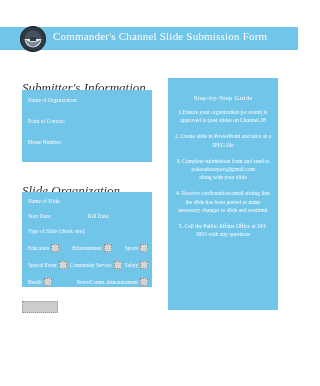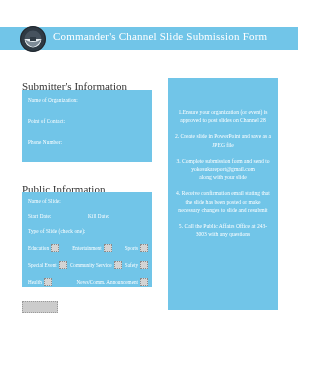--- a/index.html
+++ b/index.html
@@ -43,21 +43,22 @@
     height: 26px;
     border-radius: 50%;
     background: #2f3a44;
     overflow: hidden;
   }
   .logo svg { display: block; }
 
   
   .section-heading {
     position: absolute;
-    font-size: 11px;
+    font-size: 13px;
+    font-style: italic;
     color: #333333;
     white-space: nowrap;
   }
   #h-submitter { left: 22px; top: 80px; }
   #h-slide     { left: 22px; top: 183px; }
 
   
   .form-block {
     position: absolute;
     background: #71c5e8;
@@ -196,21 +197,21 @@
 <div class="header-title">Commander's Channel Slide Submission Form</div>
 
 <div class="section-heading" id="h-submitter">Submitter's Information</div>
 
 <div class="form-block" id="block-submitter">
   <div class="field-label" id="f-org">Name of Organization:</div>
   <div class="field-label" id="f-poc">Point of Contact:</div>
   <div class="field-label" id="f-phone">Phone Number:</div>
 </div>
 
-<div class="section-heading" id="h-slide">Public Information</div>
+<div class="section-heading" id="h-slide">Slide Organization</div>
 
 <div class="form-block" id="block-slide">
   <div class="field-label" id="f-name">Name of Slide:</div>
   <div class="field-label" id="f-start">Start Date:</div>
   <div class="field-label" id="f-kill">Kill Date:</div>
   <div class="field-label" id="f-type">Type of Slide (check one):</div>
 
   <div class="cb-row" id="cb-row-0">
     <div class="cb-item">
       <span class="cb-label">Education</span>
@@ -254,20 +255,21 @@
     <div class="cb-item">
       <span class="cb-label">News/Comm. Announcement</span>
       <span class="checkbox"></span>
     </div>
   </div>
 </div>
 
 <div class="submit-btn"></div>
 
 <div class="guide-panel">
+  <div class="guide-title">Step-by-Step Guide</div>
   <div class="guide-steps">
     <div class="guide-step">1.Ensure your organization (or event) is approved to post slides on Channel 28</div>
     <div class="guide-step">2. Create slide in PowerPoint and save as a JPEG file</div>
     <div class="guide-step">
       <span>3. Complete submission form and send to</span>
       <span class="email">yokosukareport@gmail.com</span>
       <span class="email">along with your slide</span>
     </div>
     <div class="guide-step">4. Receive confirmation email stating that the slide has been posted or make necessary changes to slide and resubmit</div>
     <div class="guide-step">5. Call the Public Affairs Office at 243-3003 with any questions</div>

